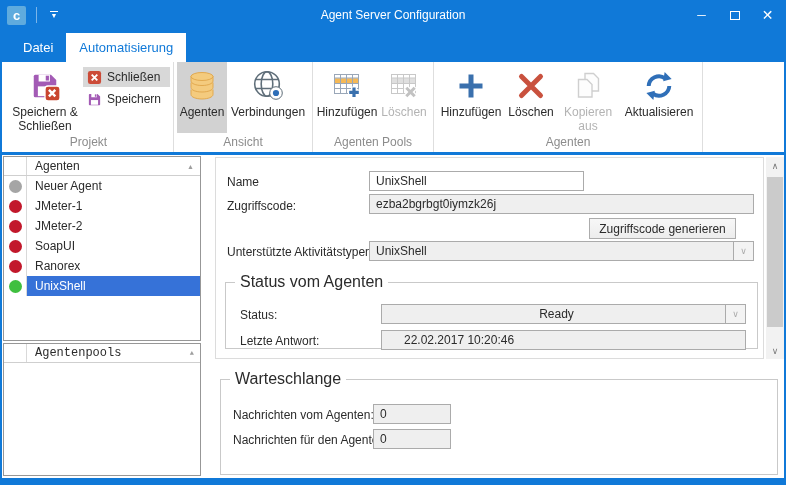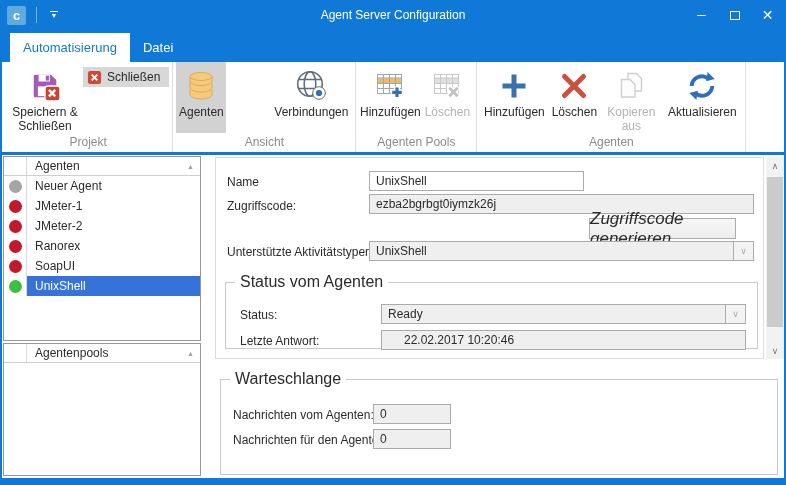--- a/index.html
+++ b/index.html
@@ -49,21 +49,21 @@
   .circle { width:13px; height:13px; border-radius:50%; }
   .lrow.sel .lname { background:#3672D8; color:#fff; }
   
   .formarea { position:absolute; left:213px; top:2px; width:549px; height:202px; border:1px solid #DCDCDC; }
   .flabel { position:absolute; font-size:12px; color:#2b2b2b; white-space:nowrap; }
   .field { position:absolute; height:20px; border:1px solid #ABABAB; background:#fff; font-size:12px; font-family:"Liberation Sans",sans-serif; padding:0 6px; color:#2b2b2b; }
   .field.ro { background:#EFEFEF; }
   .combo { position:absolute; height:20px; border:1px solid #ABABAB; background:#EFEFEF; font-size:12px; display:flex; align-items:center; }
   .combo .ctext { flex:1; padding-left:6px; }
   .combo .dd { width:20px; height:100%; border-left:1px solid #ABABAB; background:#F3F3F3; display:flex; align-items:center; justify-content:center; color:#ABABAB; font-size:9px; }
-  .pbtn { position:absolute; border:1px solid #ACACAC; background:linear-gradient(#F7F7F7,#EDEDED); font-size:17px; display:flex; align-items:center; justify-content:center; color:#2b2b2b;font-style:italic; }
+  .pbtn { position:absolute; border:1px solid #ACACAC; background:linear-gradient(#F7F7F7,#EDEDED); font-size:12px; display:flex; align-items:center; justify-content:center; color:#2b2b2b; }
   fieldset { position:absolute; border:1px solid #C9C9C9; }
   legend { font-size:16px; margin-left:9px; padding:0 5px; color:#2b2b2b; }
   
   .vscroll { position:absolute; left:764px; top:2px; width:18px; height:202px; background:#F2F2F2; }
   .varrow { position:absolute; left:0; width:18px; height:17px; display:flex; align-items:center; justify-content:center; color:#7A7A7A; font-size:9px; }
   .vthumb { position:absolute; left:1px; width:16px; top:20px; height:150px; background:#CBCBCB; }
 </style>
 </head>
 <body>
 
@@ -82,22 +82,22 @@
     <div class="win-btn">
         <span class="max-glyph"></span>
       </div>
     <div class="win-btn" style="font-size:14px;">
         <span>✕</span>
       </div>
   </div>
 </div>
 
 <div class="tabrow">
+  <div class="tab">Datei</div>
   <div class="tab active">Automatisierung</div>
-  <div class="tab">Datei</div>
 </div>
 
 <div class="ribbon">
 
   <div class="rgroup">
     <div class="rgroup-row">
       <div class="bigbtn" style="width:76px;">
         <span class="bicon">
           <svg width="30" height="30" viewBox="0 0 16 16">
               <path d="M2.8 2 h8.4 L14 4.8 V13.2 a.8 .8 0 0 1 -.8 .8 H2.8 A.8 .8 0 0 1 2 13.2 V2.8 A.8 .8 0 0 1 2.8 2 Z" fill="#A35BB5"></path>
@@ -114,41 +114,52 @@
       <div class="smallcol">
         <div class="sbtn checked">
           <span style="display:flex;">
             <svg width="15" height="15" viewBox="0 0 16 16">
                 <rect x="1" y="1" width="14" height="14" rx="2.5" fill="#CC4B38"></rect>
                 <path d="M5 5 l6 6 M11 5 l-6 6" stroke="#fff" stroke-width="2"></path>
               </svg>
           </span>
           <span>Schließen</span>
         </div>
+        <div class="sbtn">
+          <span style="display:flex;">
+            <svg width="15" height="15" viewBox="0 0 16 16">
+                <path d="M2.8 2 h8.4 L14 4.8 V13.2 a.8 .8 0 0 1 -.8 .8 H2.8 A.8 .8 0 0 1 2 13.2 V2.8 A.8 .8 0 0 1 2.8 2 Z" fill="#A35BB5"></path>
+                <rect x="4.6" y="2" width="6" height="3.6" fill="#fff"></rect>
+                <rect x="8.4" y="2.5" width="1.7" height="2.6" fill="#A35BB5"></rect>
+                <rect x="4.2" y="8.6" width="7.6" height="5" fill="#fff"></rect>
+              </svg>
+          </span>
+          <span>Speichern</span>
+        </div>
       </div>
     </div>
     <div class="rgroup-label">Projekt</div>
   </div>
 
   <div class="rgroup">
     <div class="rgroup-row">
       <div class="bigbtn checked" style="width:50px;">
         <span class="bicon">
           <svg width="32" height="32" viewBox="0 0 32 32">
               <g fill="#F4CB7E" stroke="#E2A94F" stroke-width="1">
                 <path d="M5 19.5 v5 c0 2.5 4.9 4.5 11 4.5 s11 -2 11 -4.5 v-5"></path>
                 <path d="M5 12.5 v5 c0 2.5 4.9 4.5 11 4.5 s11 -2 11 -4.5 v-5"></path>
                 <path d="M5 6 v5 c0 2.5 4.9 4.5 11 4.5 s11 -2 11 -4.5 v-5"></path>
                 <ellipse cx="16" cy="6.5" rx="11" ry="4"></ellipse>
               </g>
             </svg>
         </span>
         <span>Agenten</span>
       </div>
-      <div class="bigbtn" style="width:82px;margin-left:44px;">
+      <div class="bigbtn" style="width:82px;">
         <span class="bicon">
           <svg width="34" height="34" viewBox="0 0 34 34">
               <g fill="none" stroke="#5F6E79" stroke-width="1.6">
                 <circle cx="16" cy="15" r="12.3"></circle>
                 <ellipse cx="16" cy="15" rx="5.8" ry="12.3"></ellipse>
                 <path d="M4.5 10.5 h23 M4.5 19.5 h23"></path>
               </g>
               <circle cx="25" cy="24" r="6.3" fill="#fff" stroke="#5F6E79" stroke-width="1"></circle>
               <circle cx="25" cy="24" r="3.1" fill="#2F6FB8"></circle>
             </svg>
@@ -262,37 +273,37 @@
     <div class="lrow">
       <div class="lcol1">
           <span class="circle" style="background-color: rgb(194, 24, 43);"></span>
         </div>
       <div class="lname">JMeter-2</div>
     </div>
     <div class="lrow">
       <div class="lcol1">
           <span class="circle" style="background-color: rgb(194, 24, 43);"></span>
         </div>
+      <div class="lname">SoapUI</div>
+    </div>
+    <div class="lrow">
+      <div class="lcol1">
+          <span class="circle" style="background-color: rgb(194, 24, 43);"></span>
+        </div>
       <div class="lname">Ranorex</div>
     </div>
-    <div class="lrow">
-      <div class="lcol1">
-          <span class="circle" style="background-color: rgb(194, 24, 43);"></span>
-        </div>
-      <div class="lname">SoapUI</div>
-    </div>
     <div class="lrow sel">
       <div class="lcol1">
           <span class="circle" style="background-color: rgb(63, 191, 63);"></span>
         </div>
       <div class="lname">UnixShell</div>
     </div>
   </div>
 
-  <div class="listbox" style="top:188px; height:133px;">
+  <div class="listbox" style="top:188px; height:133px;font-family:Liberation Mono, monospace;">
     <div class="lheader">
       <div class="lcol1"></div>
       <div class="lname">Agentenpools</div>
       <div class="sort">▲</div>
     </div>
   </div>
 
   <div class="formarea">
     <div class="flabel" style="left:11px; top:17px;">Name</div>
     <input class="field" style="left: 153px; top: 13px; width: 215px;" value="UnixShell">
@@ -301,21 +312,21 @@
     <div class="pbtn" style="left:373px; top:60px; width:147px; height:21px;">Zugriffscode generieren</div>
     <div class="flabel" style="left:11px; top:87px;">Unterstützte Aktivitätstypen:</div>
     <div class="combo" style="left:153px; top:83px; width:385px;">
       <span class="ctext">UnixShell</span>
       <span class="dd">∨</span>
     </div>
 
     <fieldset style="left:9px; top:115px; width:533px; height:76px;">
       <legend>Status vom Agenten</legend>
       <div class="flabel" style="left:14px; top:17px;">Status:</div>
-      <div class="combo" style="left:155px; top:13px; width:365px;">
+      <div class="combo" style="left:155px; top:13px; width:365px;text-align:center;">
         <span class="ctext">Ready</span>
         <span class="dd">∨</span>
       </div>
       <div class="flabel" style="left:14px; top:43px;">Letzte Antwort:</div>
       <input class="field ro" style="left: 155px; top: 39px; width: 365px; padding-left: 22px;" readonly="" value="22.02.2017 10:20:46">
     </fieldset>
   </div>
 
   <div class="vscroll">
     <div class="varrow" style="top:0;">

